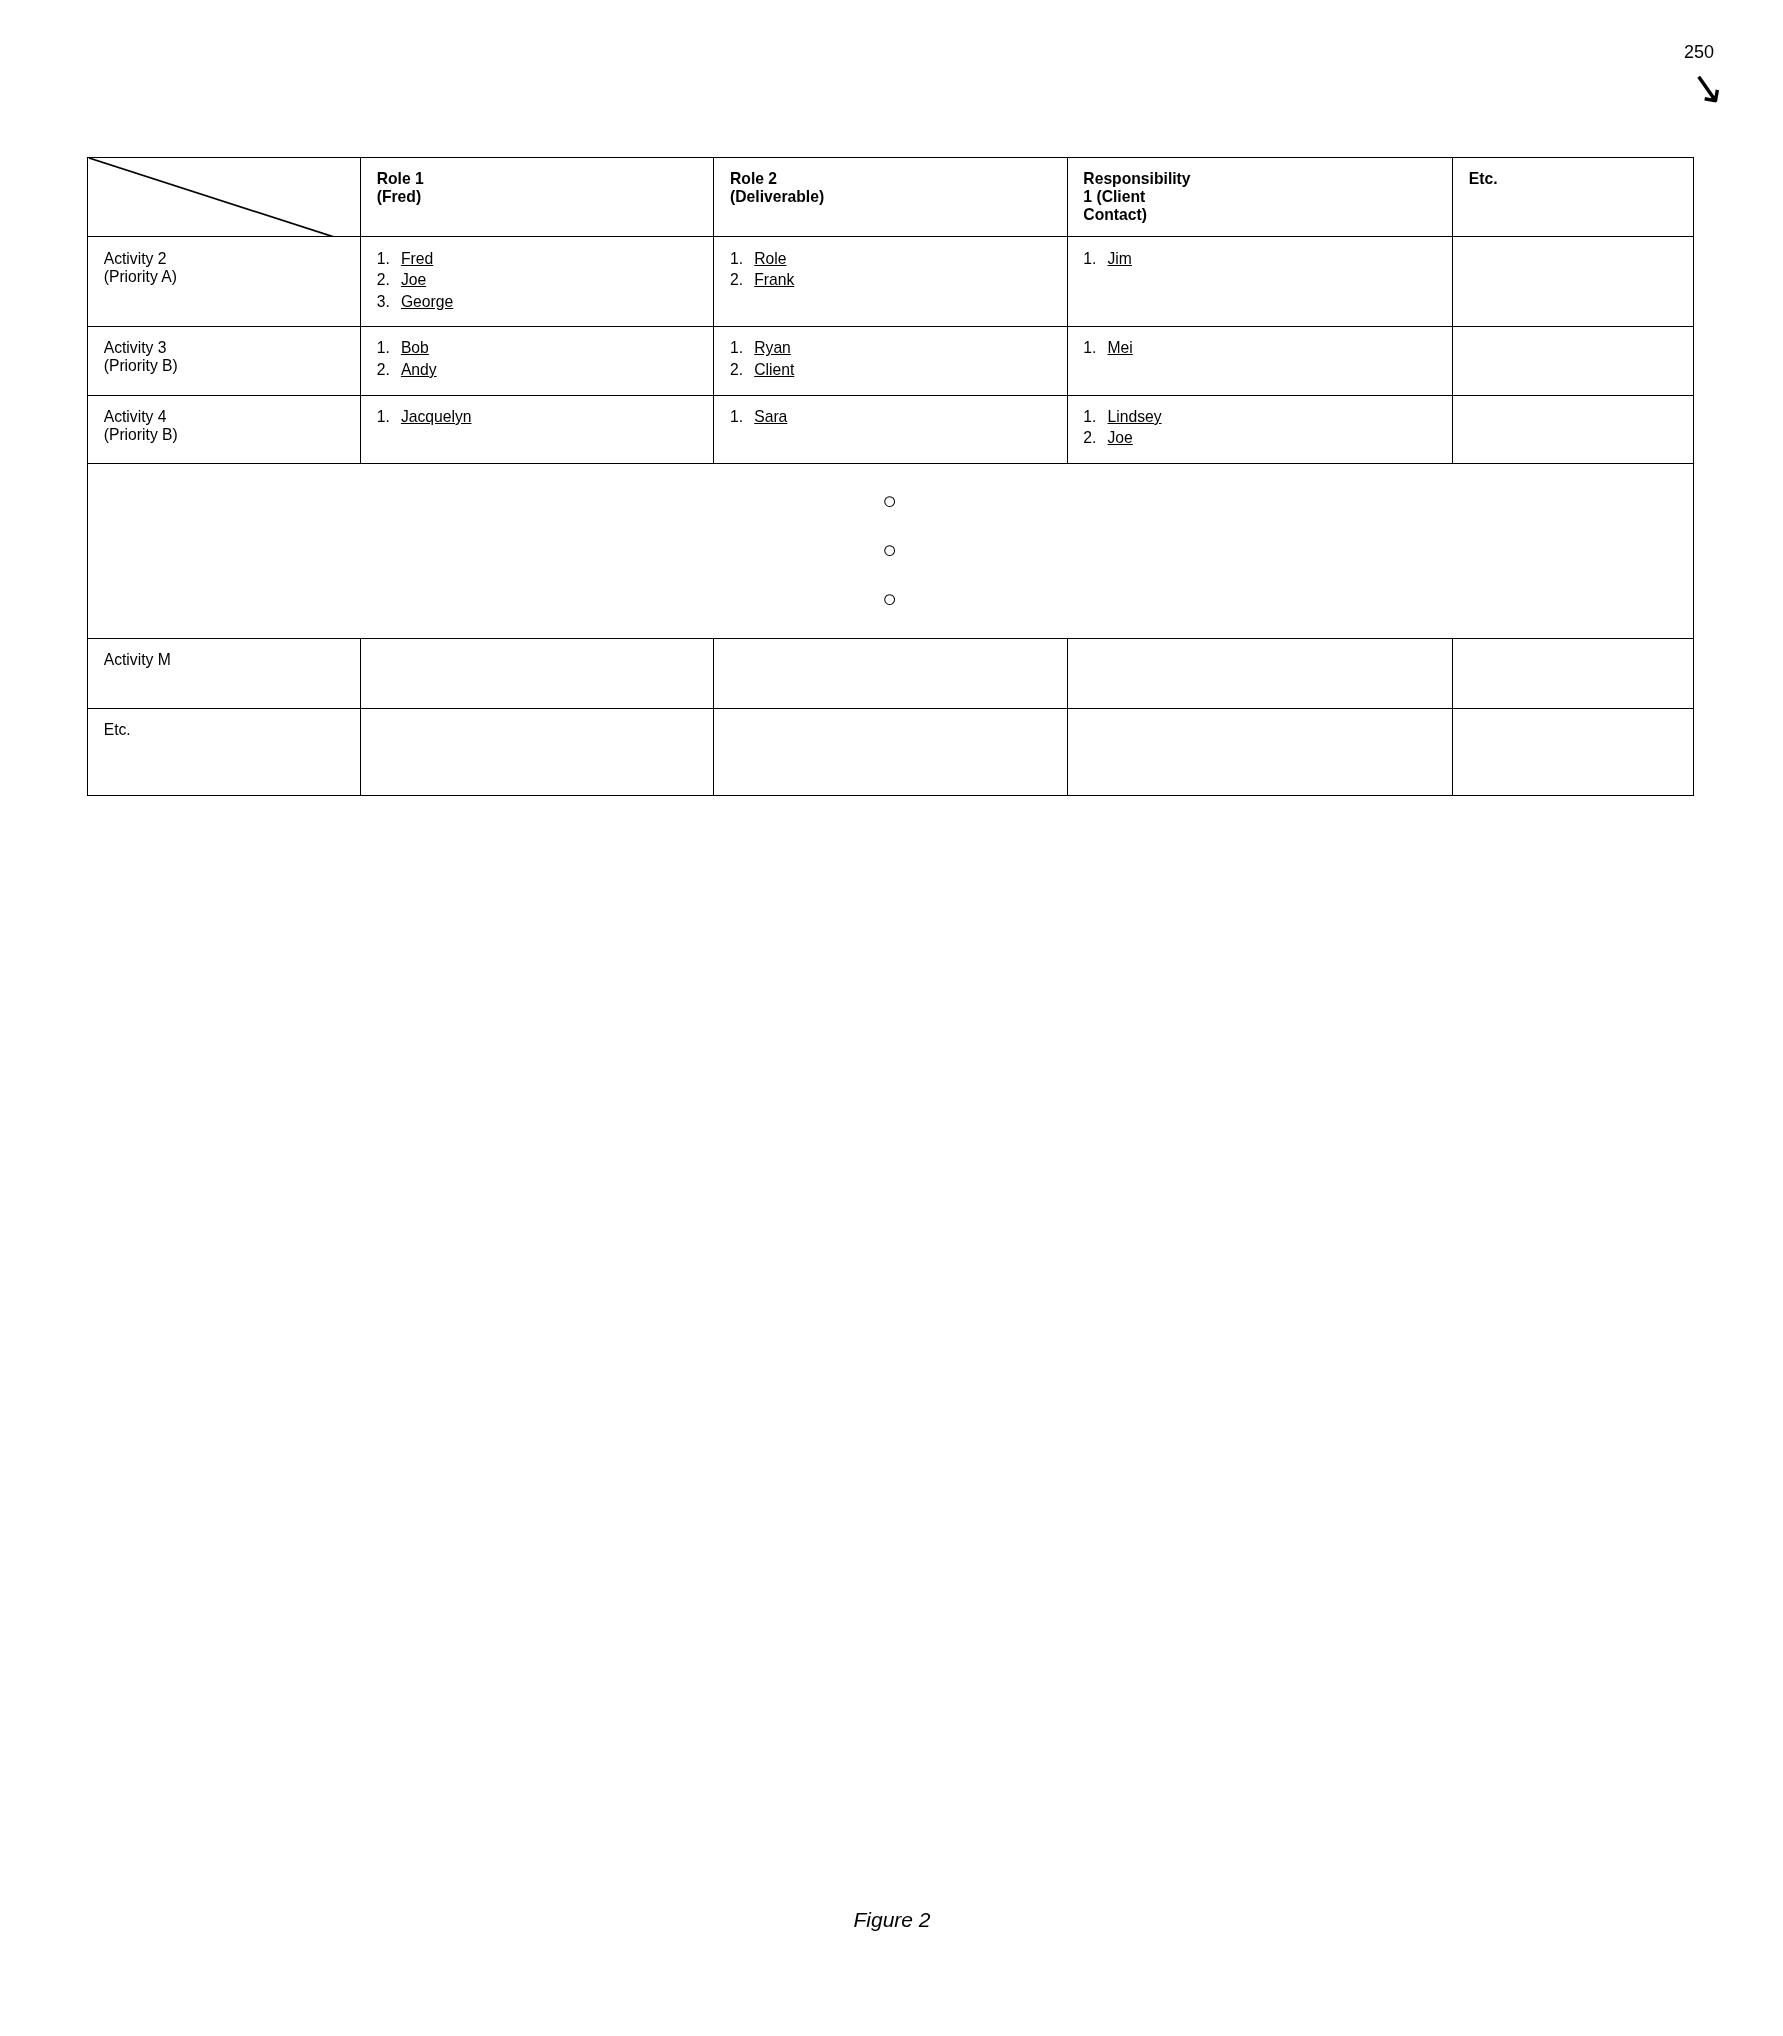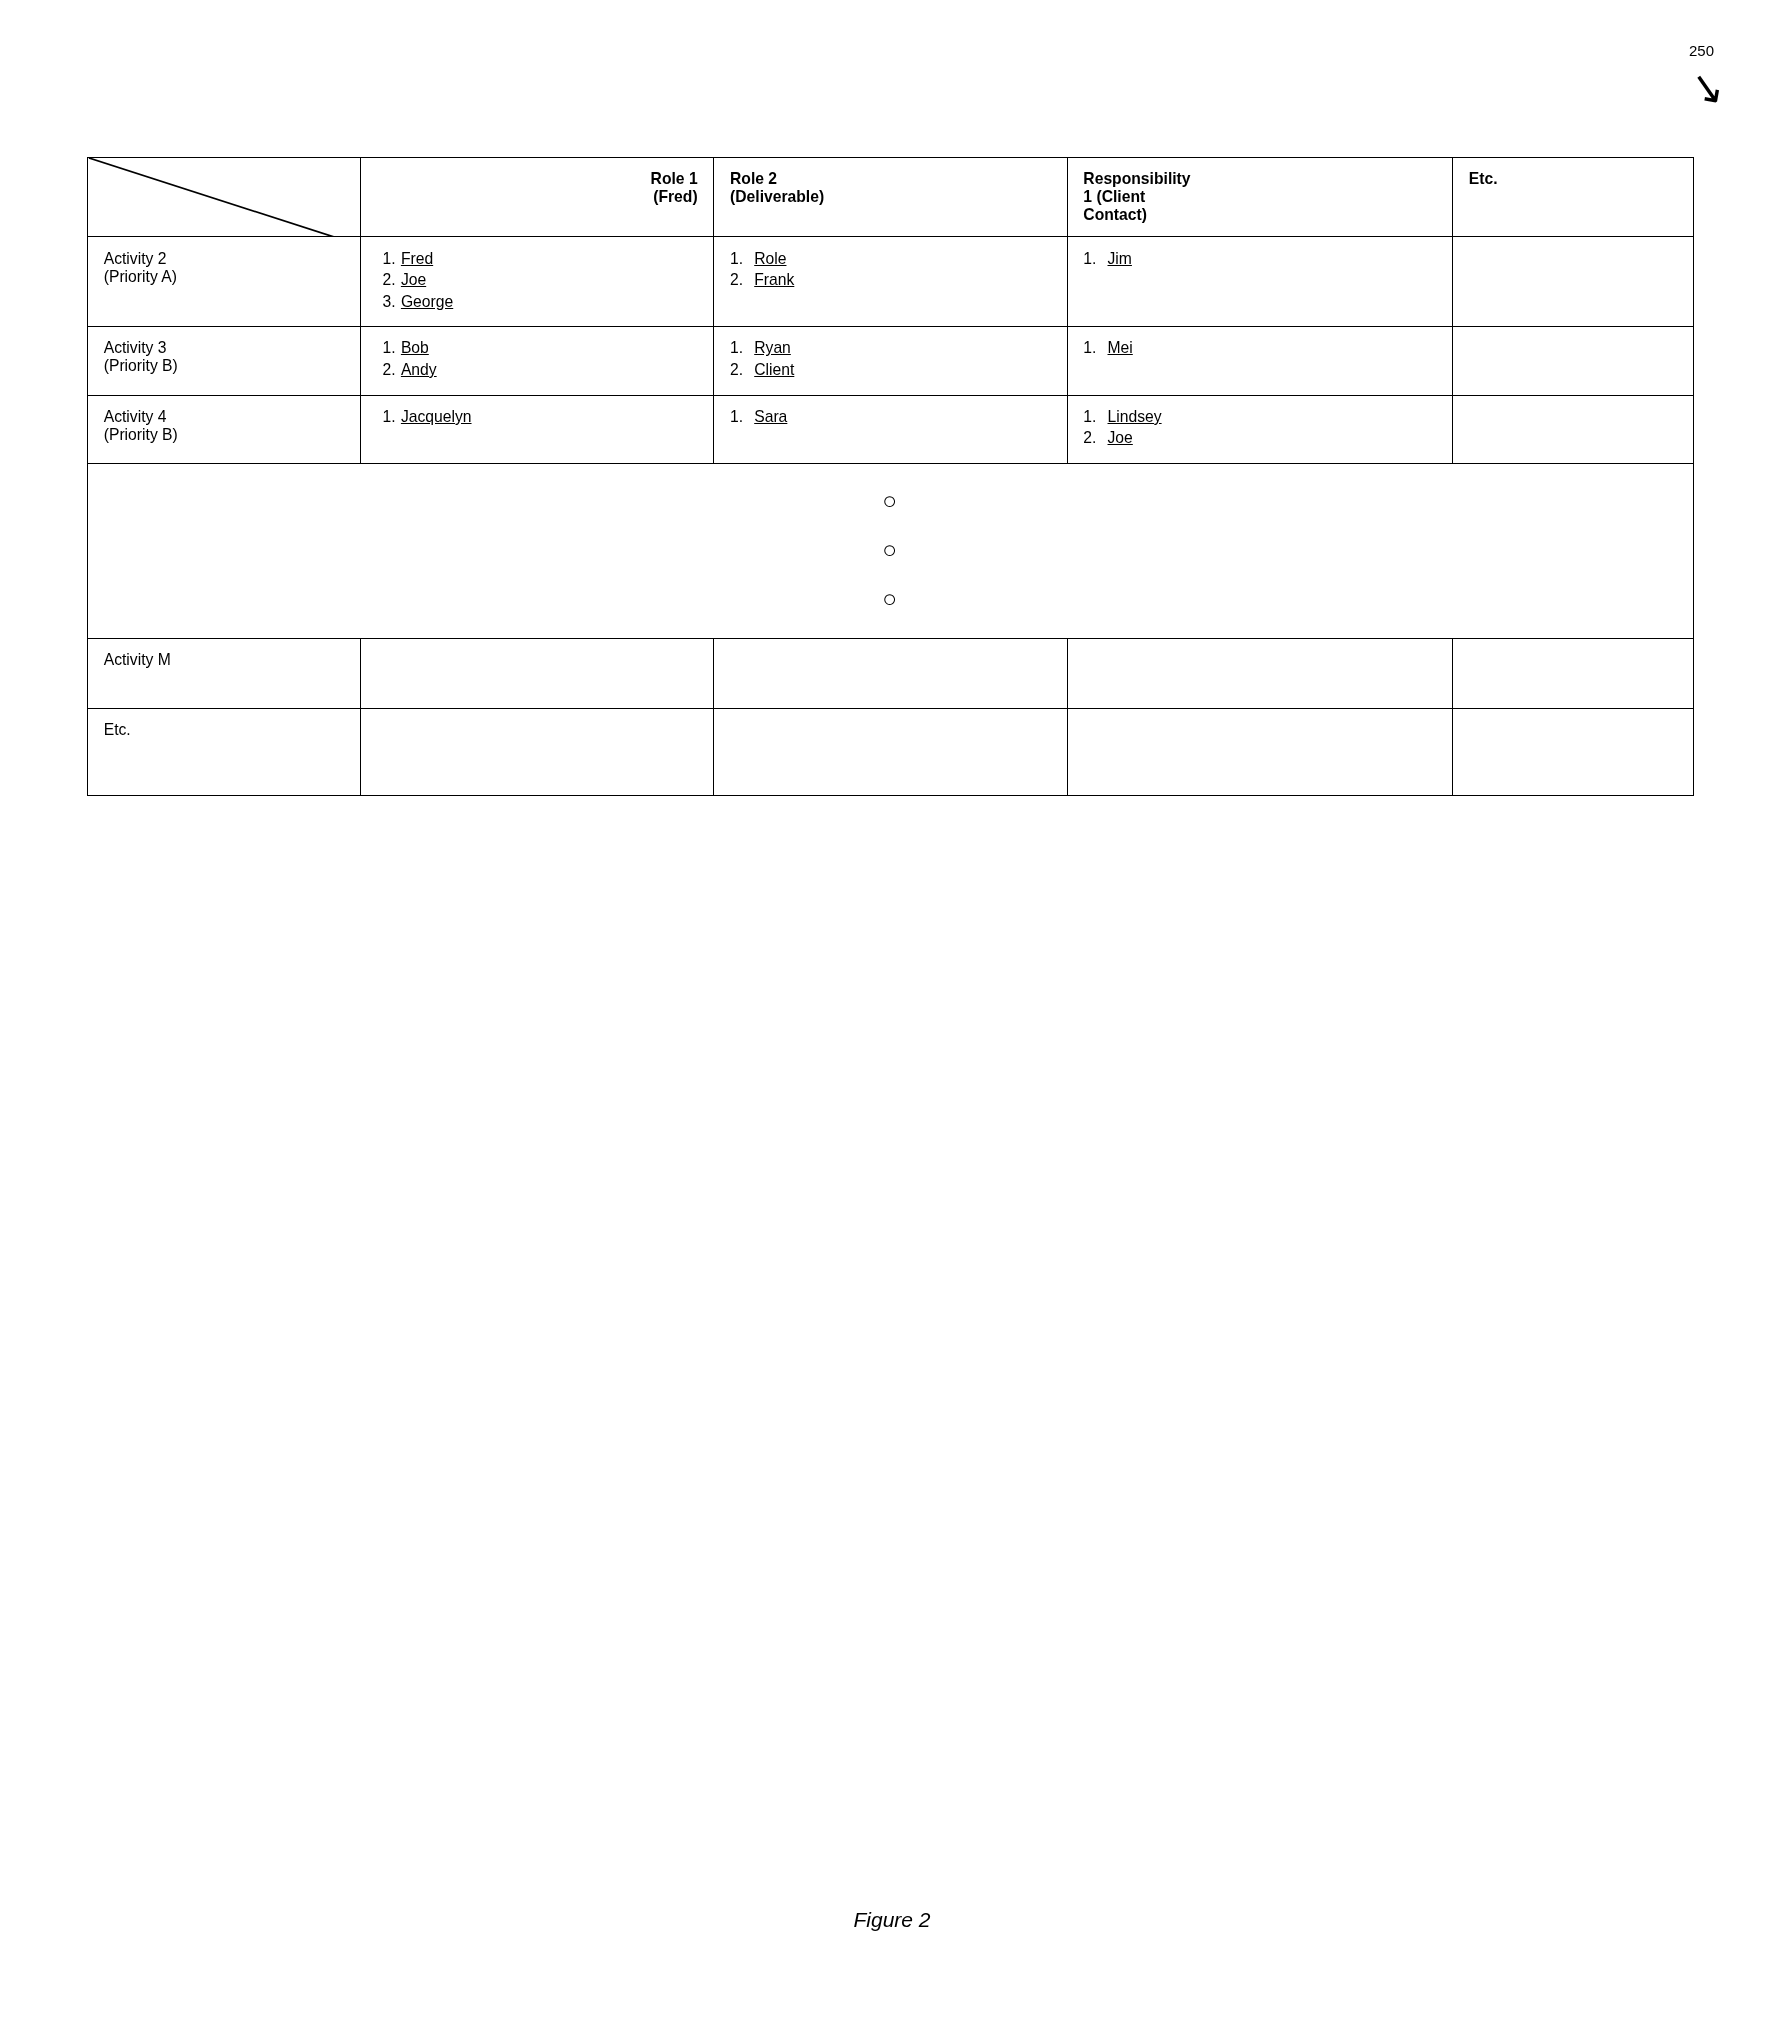--- a/index.html
+++ b/index.html
@@ -9,21 +9,21 @@
       font-size: 15.7px;
       width: 1784px;
       min-height: 2037px;
       position: relative;
     }
 
     .page-number {
       position: absolute;
       top: 42px;
       right: 70px;
-      font-size: 15px;
+      font-size: 18px;
       font-weight: normal;
     }
 
     .arrow-symbol {
       position: absolute;
       top: 63px;
       right: 59px;
       font-size: 42px;
       font-style: normal;
       transform: scaleX(-1) rotate(-10deg);
@@ -41,21 +41,21 @@
       width: 100%;
     }
 
     td, th {
       border: 1.7px solid #000;
       padding: 12.2px 15.7px;
       vertical-align: top;
     }
 
     .col-activity { width: 17%; }
-    .col-role1 { width: 22%; text-align: right; }
+    .col-role1 { width: 22%; }
     .col-role2 { width: 22%; }
     .col-resp { width: 24%; }
     .col-etc { width: 15%; }
 
     .header-cell {
       font-weight: bold;
       vertical-align: top;
     }
 
     .header-diagonal {

